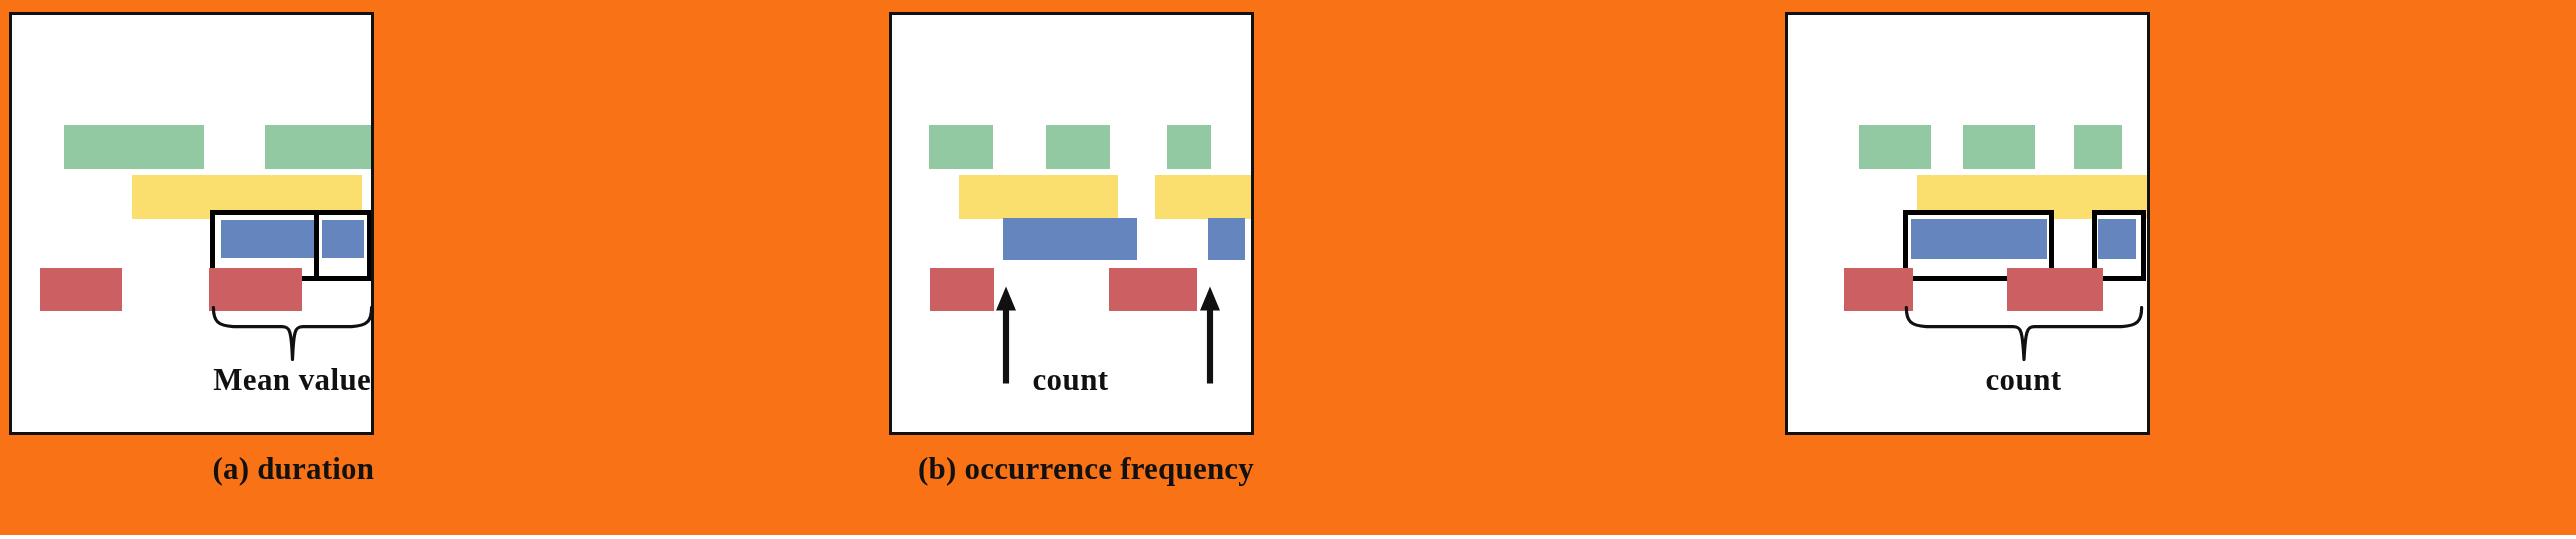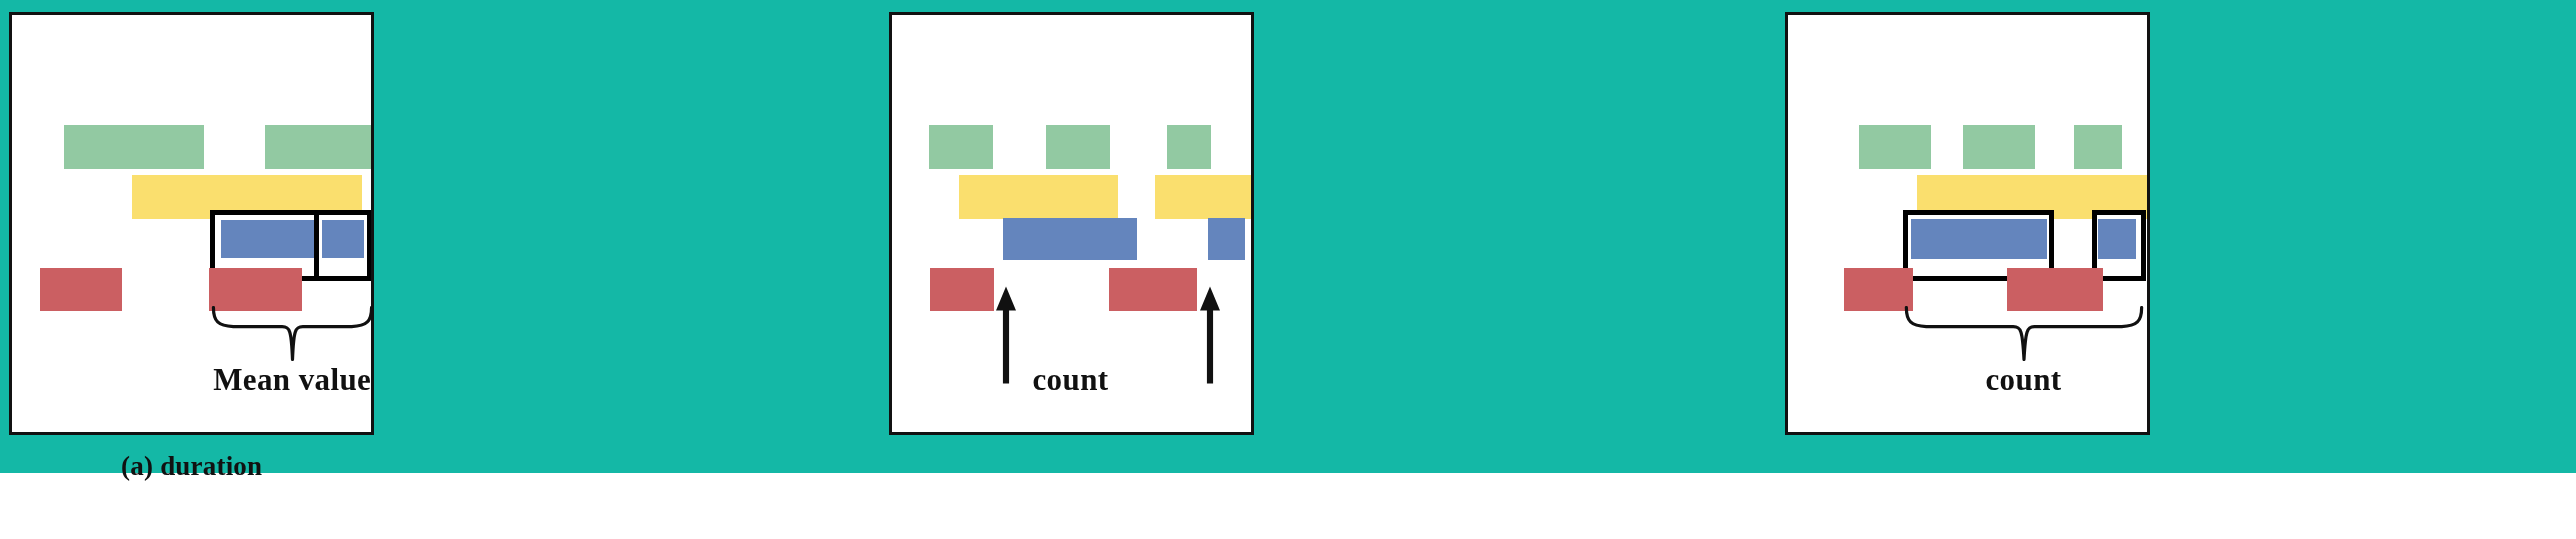--- a/index.html
+++ b/index.html
@@ -11,22 +11,22 @@
   body {
     width: 2576px;
     height: 540px;
     font-family: "Liberation Serif", "DejaVu Serif", serif;
     overflow: hidden;
   }
 
   .figure {
     position: relative;
     width: 2576px;
-    height: 473px;
-    background: #14b8a6;
+    height: 535px;
+    background: #f97316;
   }
 
   
   .panel {
     position: absolute;
     top: 12.3px;
     height: 423px;
     background: #ffffff;
     box-sizing: border-box;
     border: 3.8px solid #111111;
@@ -84,24 +84,24 @@
     font-size: 31px;
     letter-spacing: 0.4px;
   }
 
   
   .caption {
     position: absolute;
     top: 451px;
     font-family: "Liberation Serif", "DejaVu Serif", serif;
     font-weight: bold;
-    font-size: 27px;
+    font-size: 31px;
     color: #111111;
     white-space: nowrap;
-    text-align: center;
+    text-align: right;
     letter-spacing: 0.2px;
   }
   .caption-a { left: 9.2px;   width: 365px; }
   .caption-b { left: 889px; width: 365px; }
   .caption-c { left: 1785px; width: 365px; }
 </style>
 </head>
 <body>
 
 <div class="figure">
@@ -194,15 +194,16 @@
           <path d="M4 2 C4 20, 10 26, 30 27 L144 27 C154 27, 156 32, 158 70
                    C160 32, 162 27, 172 27 L286 27 C306 26, 312 20, 312 2" stroke="#111111" stroke-width="4.2" fill="none" stroke-linecap="round" stroke-linejoin="round"></path>
         </svg>
       </div>
 
       <div class="inner-label" style="left:159px; top:347px; width:153px;">count</div>
     </div>
   </div>
 
   <div class="caption caption-a">(a) duration</div>
+  <div class="caption caption-b">(b) occurrence frequency</div>
 
 </div>
 
 
 </body></html>

